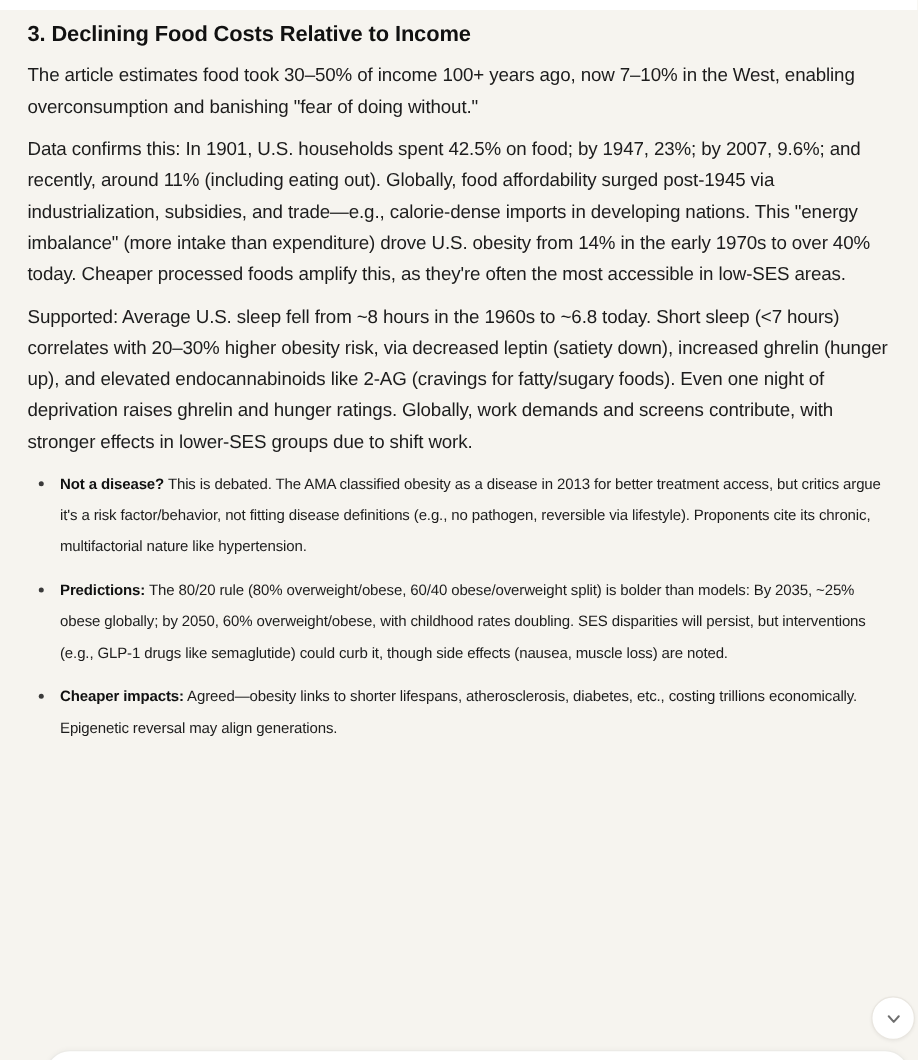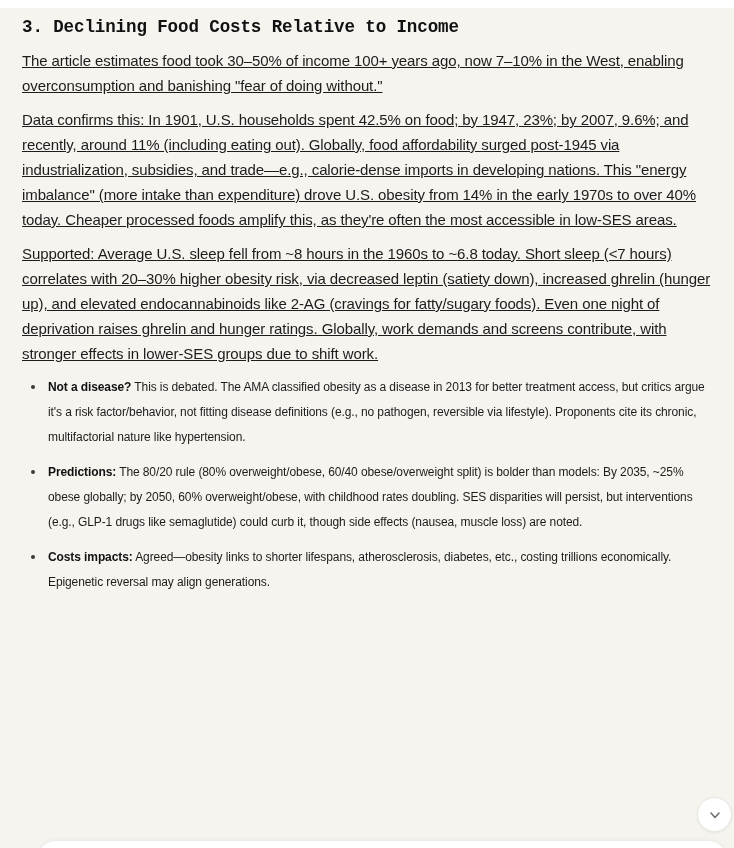--- a/index.html
+++ b/index.html
@@ -21,29 +21,27 @@
     width: 734px;
     padding: 9px 22px 0 22px;
     letter-spacing: -0.1px;
   }
   .content h3 {
     font-size: 17.5px;
     font-weight: 700;
     color: #111111;
     line-height: 21px;
     margin: 12px 0 10px 0;
-    font-family: Liberation Mono, monospace;
   }
   .content h3:first-child { margin-top: 0; }
   .content p {
     font-size: 15px;
     line-height: 25px;
     margin: 0 0 9px 0;
     color: #1c1c1c;
-    text-decoration: underline;
   }
   ul.bullets {
     list-style: none;
     margin: 2px 0 16px 0;
   }
   ul.bullets li {
     position: relative;
     padding-left: 26px;
     font-size: 12px;
     line-height: 25px;
@@ -87,21 +85,21 @@
 <div class="top-strip"></div>
 
 <div class="content" id="message-content">
     <h3>3. Declining Food Costs Relative to Income</h3>
     <p>The article estimates food took 30–50% of income 100+ years ago, now 7–10% in the West, enabling overconsumption and banishing "fear of doing without."</p>
     <p>Data confirms this: In 1901, U.S. households spent 42.5% on food; by 1947, 23%; by 2007, 9.6%; and recently, around 11% (including eating out). Globally, food affordability surged post-1945 via industrialization, subsidies, and trade—e.g., calorie-dense imports in developing nations. This "energy imbalance" (more intake than expenditure) drove U.S. obesity from 14% in the early 1970s to over 40% today. Cheaper processed foods amplify this, as they're often the most accessible in low-SES areas.</p>
     <p>Supported: Average U.S. sleep fell from ~8 hours in the 1960s to ~6.8 today. Short sleep (&lt;7 hours) correlates with 20–30% higher obesity risk, via decreased leptin (satiety down), increased ghrelin (hunger up), and elevated endocannabinoids like 2-AG (cravings for fatty/sugary foods). Even one night of deprivation raises ghrelin and hunger ratings. Globally, work demands and screens contribute, with stronger effects in lower-SES groups due to shift work.</p>
     <ul class="bullets">
       <li><span class="dot"></span><b>Not a disease?</b><span> This is debated. The AMA classified obesity as a disease in 2013 for better treatment access, but critics argue it's a risk factor/behavior, not fitting disease definitions (e.g., no pathogen, reversible via lifestyle). Proponents cite its chronic, multifactorial nature like hypertension.</span></li>
       <li><span class="dot"></span><b>Predictions:</b><span> The 80/20 rule (80% overweight/obese, 60/40 obese/overweight split) is bolder than models: By 2035, ~25% obese globally; by 2050, 60% overweight/obese, with childhood rates doubling. SES disparities will persist, but interventions (e.g., GLP-1 drugs like semaglutide) could curb it, though side effects (nausea, muscle loss) are noted.</span></li>
-      <li><span class="dot"></span><b>Costs impacts:</b><span> Agreed—obesity links to shorter lifespans, atherosclerosis, diabetes, etc., costing trillions economically. Epigenetic reversal may align generations.</span></li>
+      <li><span class="dot"></span><b>Cheaper impacts:</b><span> Agreed—obesity links to shorter lifespans, atherosclerosis, diabetes, etc., costing trillions economically. Epigenetic reversal may align generations.</span></li>
     </ul>
   </div>
 
 <div class="scroll-btn">
   <span>
     <svg width="16" height="16" viewBox="0 0 16 16">
       <polyline points="4,6 8,10.5 12,6" fill="none" stroke="#6f6f6f" stroke-width="1.6" stroke-linecap="round" stroke-linejoin="round"></polyline>
     </svg>
   </span>
 </div>

